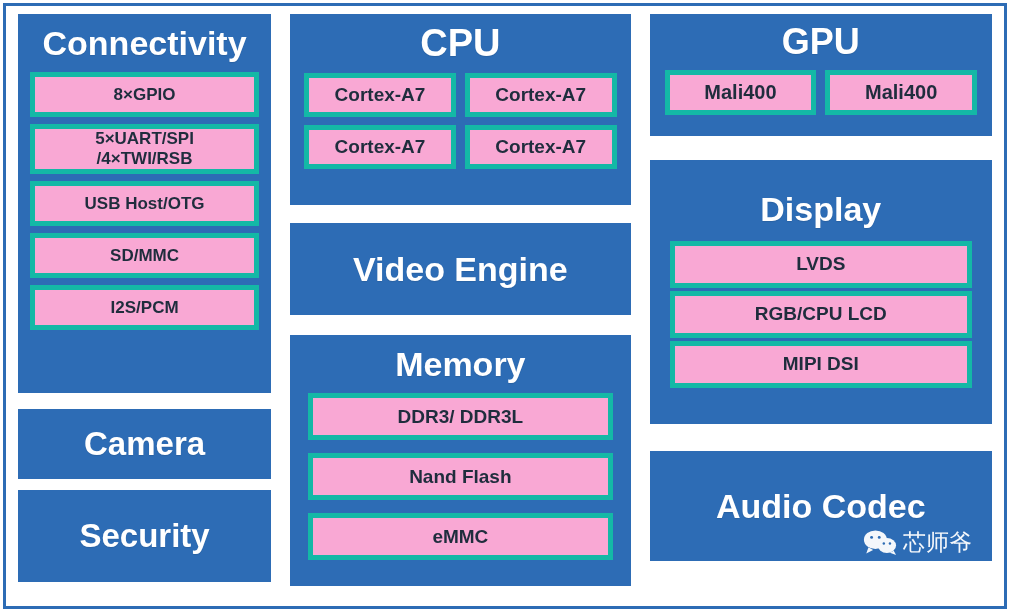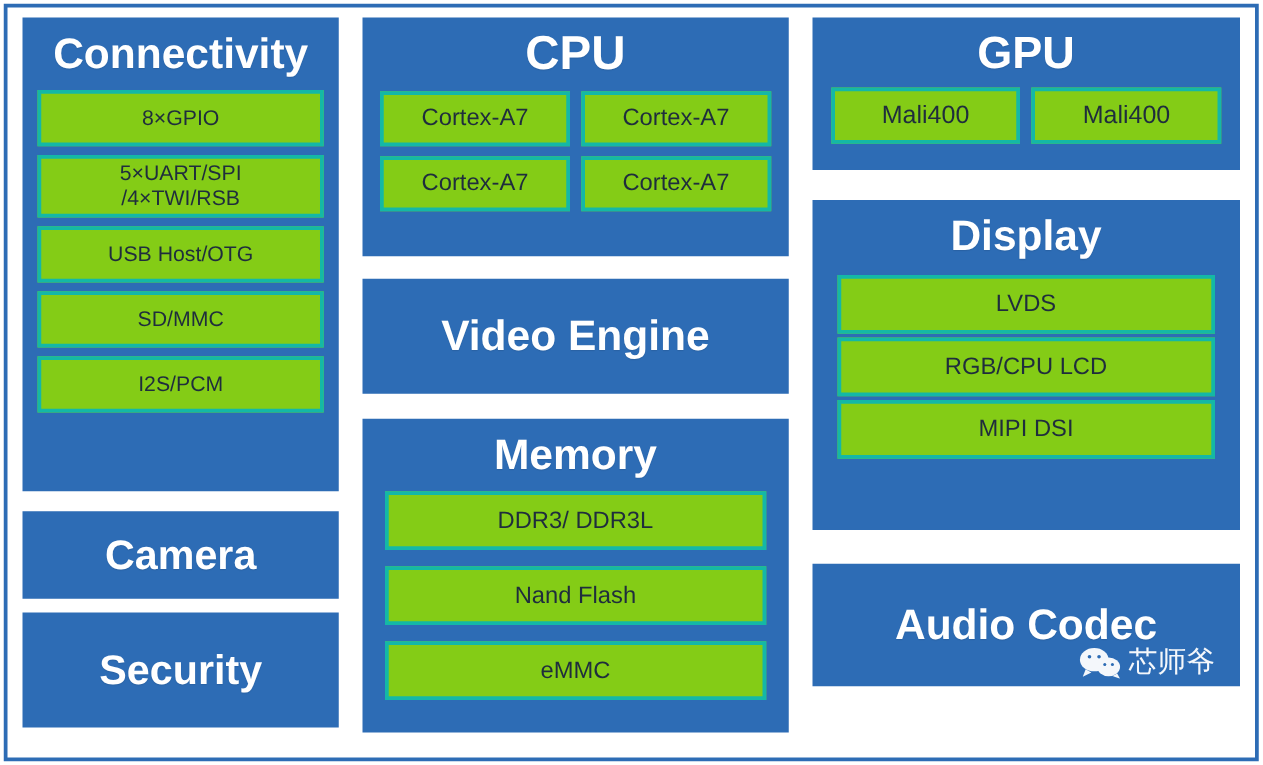--- a/index.html
+++ b/index.html
@@ -70,31 +70,31 @@
     font-weight: bold;
     text-align: center;
     letter-spacing: 0px;
     line-height: 1.12;
     text-shadow: 0 1px 1px rgba(0,0,0,0.10);
     padding: 4px 0 6px 0;
   }
 
   
   .item {
-    background: #84cc16;
+    background: #f9a8d4;
     color: #1f2d3d;
     font-size: 17px;
-    font-weight: normal;
+    font-weight: bold;
     text-align: center;
     display: flex;
     align-items: center;
     justify-content: center;
     line-height: 1.16;
     box-sizing: border-box;
-    border: 3px solid #14b8a6;
+    border: 5px solid #14b8a6;
   }
 
   .item-row {
     display: flex;
     flex-direction: row;
     gap: 9px;
   }
   .item-row > .item { flex: 1 1 0; }
 
   .stack { display: flex; flex-direction: column; gap: 7px; }
@@ -142,27 +142,27 @@
   .blk-memory { height: 251px; margin-top: 20px; padding: 6px 18px 14px 18px; }
   .blk-memory .block-title { font-size: 34px; padding-bottom: 10px; }
   .blk-memory .item { height: 47px; font-size: 19px; }
   .blk-memory .stack { gap: 13px; }
 
   
   .blk-gpu { height: 122px; padding: 4px 15px 14px 15px; }
   .blk-gpu .block-title { font-size: 36px; padding-bottom: 8px; }
   .blk-gpu .item { height: 45px; font-size: 20px; }
 
-  .blk-display { height: 264px; margin-top: 24px; padding: 6px 20px 16px 20px; }
+  .blk-display { height: 264px; margin-top: 24px; padding: 6px 20px 16px 20px; justify-content: center; }
   .blk-display .block-title { font-size: 34px; padding-bottom: 12px; }
   .blk-display .item { height: 47px; font-size: 19px; }
   .blk-display .stack { gap: 3px; }
 
   .blk-audio {
-    height: 98px;
+    height: 110px;
     margin-top: 27px;
     align-items: center;
     justify-content: center;
     padding: 11px;
     position: relative;
   }
   .blk-audio .block-title { font-size: 34px; padding: 0; }
 
   
   .watermark {

